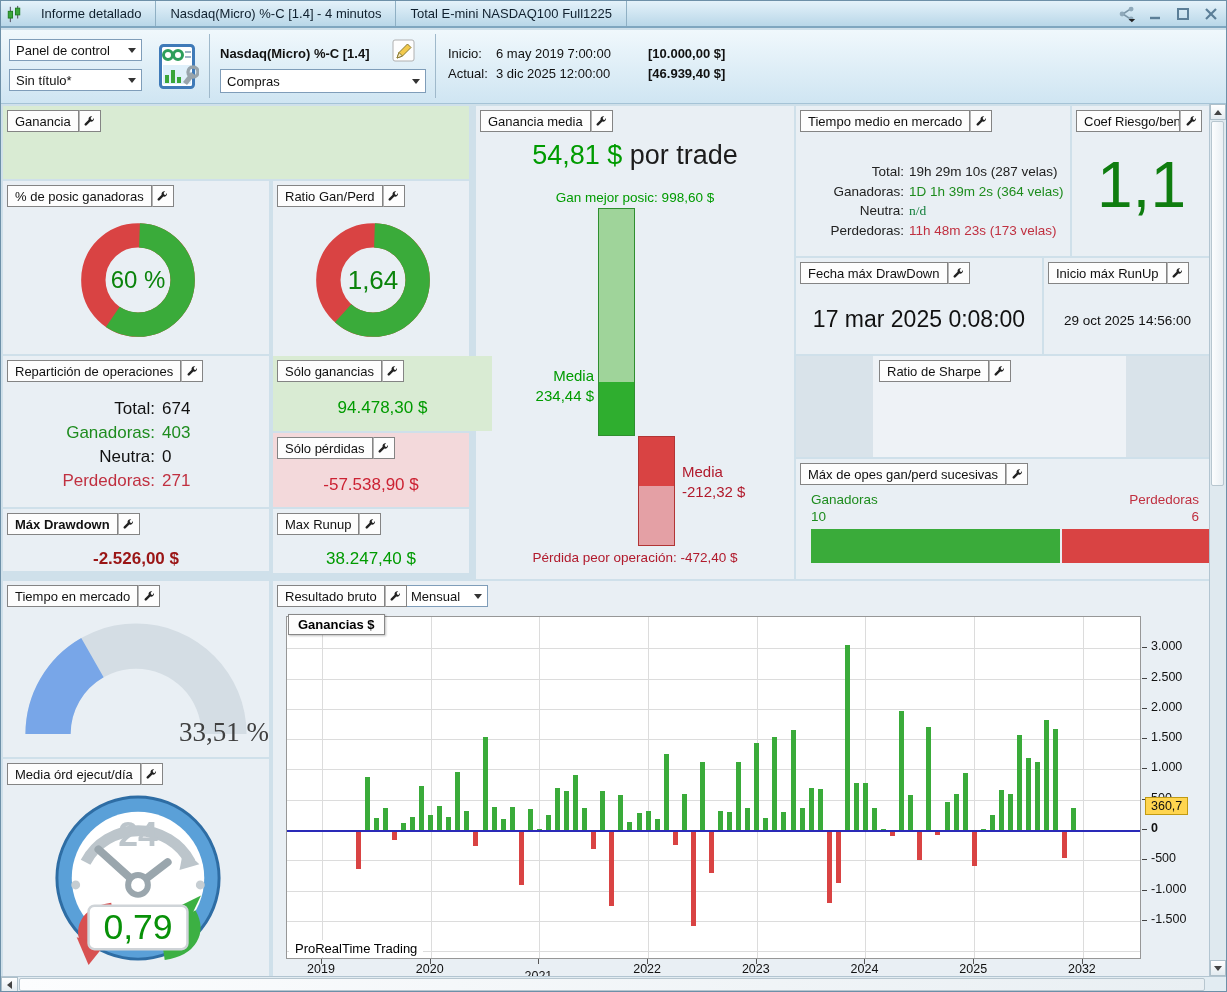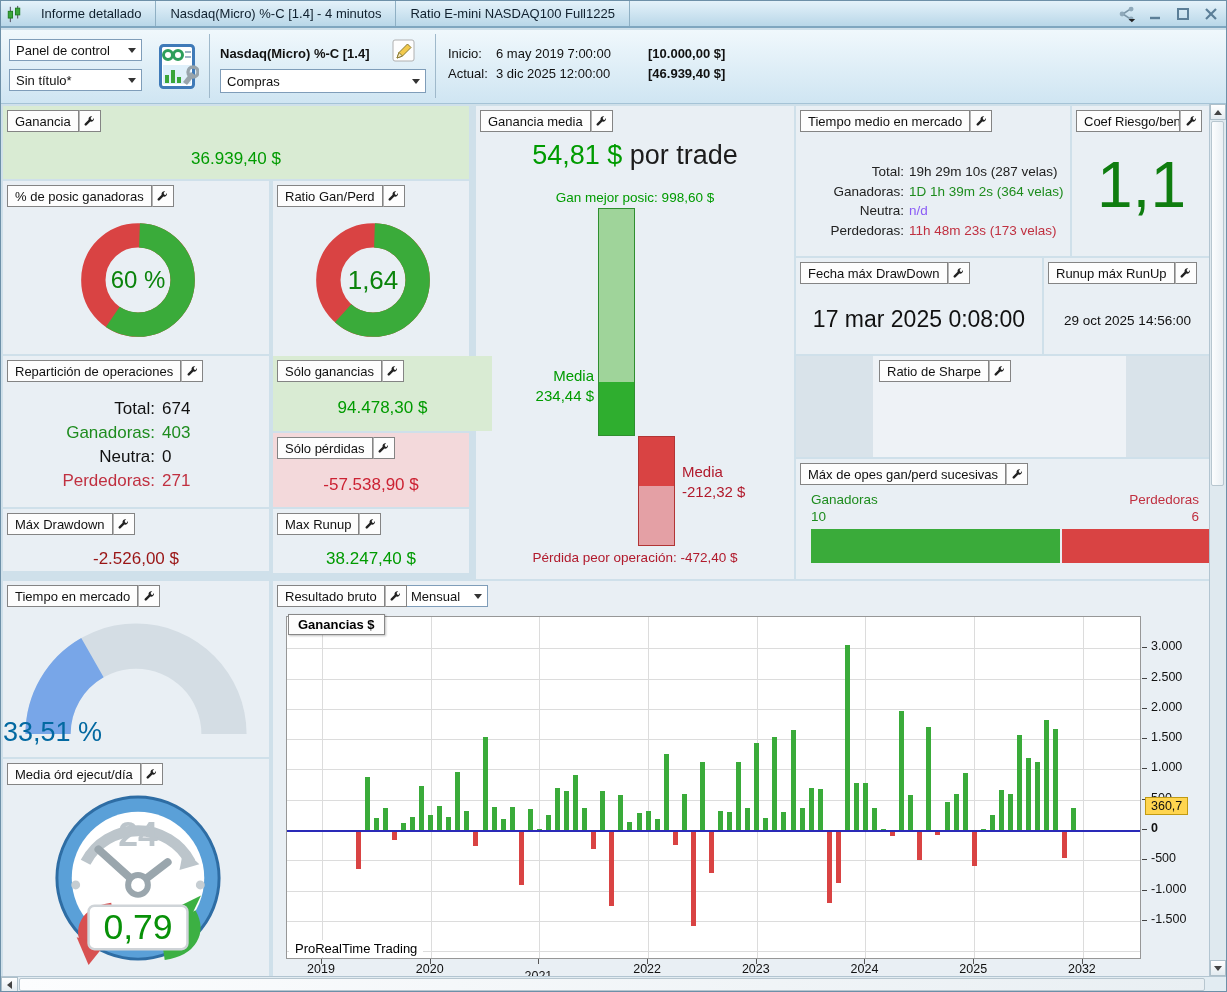--- a/index.html
+++ b/index.html
@@ -40,21 +40,21 @@
   .center-abs { position:absolute; left:0; right:0; text-align:center; }
   .donut-wrap { position:absolute; }
   .donut-txt { position:absolute; left:0; right:0; top:50%; transform:translateY(-50%);
     text-align:center; font-size:24px; color:#0b830b; }
   .rep-row { display:flex; font-size:17px; line-height:24px; }
   .rep-label { width:152px; text-align:right; }
   .rep-val { margin-left:7px; }
   .tm-row { display:flex; font-size:13.5px; line-height:19.5px; }
   .tm-label { width:98px; text-align:right; color:#222; }
   .tm-val { margin-left:5px; }
-  .gauge-txt { position:absolute; left:0; right:0; top:136px; text-align:left; font-size:27px; color:#0369a1; }
+  .gauge-txt { position:absolute; left:0; right:0; top:136px; text-align:right; font-size:27px; color:#404040;font-family:Liberation Serif, serif; }
   .opes-name { position:absolute; font-size:13.5px; line-height:17px; }
   .opes-bar { position:absolute; display:flex; height:34px; }
   
   .chart-box { position:absolute; background:#fff; border:1px solid #979797; overflow:hidden; }
   .gl-h { position:absolute; left:0; right:0; height:1px; background:#dcdcdc; }
   .gl-v { position:absolute; top:0; bottom:0; width:1px; background:#dcdcdc; }
   .zero-line { position:absolute; left:0; right:0; height:2px; background:var(--zero-line); z-index:3; }
   .bar { position:absolute; width:5px; z-index:2; }
   .y-axis { position:absolute; }
   .y-lbl { position:absolute; font-size:12.5px; color:#111; white-space:nowrap; }
@@ -86,21 +86,21 @@
     <span class="tb-icon">
       <svg width="18" height="18" viewBox="0 0 20 20">
         <line x1="6" y1="2" x2="6" y2="19" stroke="#667" stroke-width="1.4"></line>
         <rect x="3.6" y="7" width="4.8" height="7.5" fill="#3aa63a" stroke="#1c7a1c"></rect>
         <line x1="14" y1="1" x2="14" y2="15" stroke="#667" stroke-width="1.4"></line>
         <rect x="11.6" y="3.5" width="4.8" height="7.5" fill="#3aa63a" stroke="#1c7a1c"></rect>
       </svg>
     </span>
     <div class="tb-tab">Informe detallado</div>
     <div class="tb-tab">Nasdaq(Micro) %-C [1.4] - 4 minutos</div>
-    <div class="tb-tab">Ratio E-mini NASDAQ100 Full1225</div>
+    <div class="tb-tab">Total E-mini NASDAQ100 Full1225</div>
     <div class="tb-right">
       <span class="winbtn">
         <svg width="20" height="18" viewBox="0 0 22 20">
           <line x1="6" y1="10" x2="15" y2="4" stroke="#7c97a8" stroke-width="2"></line>
           <line x1="6" y1="10" x2="15" y2="16" stroke="#7c97a8" stroke-width="2"></line>
           <circle cx="16" cy="4" r="3" fill="#8fa9ba"></circle>
           <circle cx="5" cy="10" r="3" fill="#8fa9ba"></circle>
           <circle cx="16" cy="16" r="3" fill="#8fa9ba"></circle>
           <path d="M 13 16 L 21 16 L 17 20 Z" fill="#222"></path>
         </svg>
@@ -175,21 +175,20 @@
 
   <div class="panel" style="left:2px; top:105px; width:466px; height:73px; background:var(--light-green-bg);">
     <div class="chip" style="left:4px; top:4px;">
       <span class="chip-label">Ganancia</span>
       <button class="chip-wrench">
           <svg width="11" height="11" viewBox="0 0 13 13">
             <path fill="#222" d="M11.6 2.3a3.3 3.3 0 0 1-4.1 4.2L3.1 10.9a1.4 1.4 0 1 1-2-2l4.4-4.4a3.3 3.3 0 0 1 4.2-4.1L7.9 2.2l.4 2 2 .4z"></path>
           </svg>
         </button>
     </div>
-    <div class="center-abs big-val-green" style="top:43px; font-size:17px;">36.939,40 $</div>
   </div>
 
   <div class="panel" style="left:2px; top:180px; width:266px; height:173px;">
     <div class="chip" style="left:4px; top:4px;">
       <span class="chip-label">% de posic ganadoras</span>
       <button class="chip-wrench">
           <svg width="11" height="11" viewBox="0 0 13 13">
             <path fill="#222" d="M11.6 2.3a3.3 3.3 0 0 1-4.1 4.2L3.1 10.9a1.4 1.4 0 1 1-2-2l4.4-4.4a3.3 3.3 0 0 1 4.2-4.1L7.9 2.2l.4 2 2 .4z"></path>
           </svg>
         </button>
@@ -266,21 +265,21 @@
       <div class="tm-row">
           <span class="tm-label">Total:</span>
           <span class="tm-val" style="color: rgb(34, 34, 34);">19h 29m 10s (287 velas)</span>
         </div>
       <div class="tm-row">
           <span class="tm-label">Ganadoras:</span>
           <span class="tm-val" style="color: rgb(30, 140, 30);">1D 1h 39m 2s (364 velas)</span>
         </div>
       <div class="tm-row">
           <span class="tm-label">Neutra:</span>
-          <span class="tm-val" style="color: #8b5cf6;">n/d</span>
+          <span class="tm-val" style="color: #15803d; font-family: Liberation Serif, serif;">n/d</span>
         </div>
       <div class="tm-row">
           <span class="tm-label">Perdedoras:</span>
           <span class="tm-val" style="color: rgb(192, 48, 64);">11h 48m 23s (173 velas)</span>
         </div>
     </div>
   </div>
 
   <div class="panel" style="left:1071px; top:105px; width:139px; height:150px;">
     <div class="chip" style="left:4px; top:4px; max-width:132px;">
@@ -301,21 +300,21 @@
           <svg width="11" height="11" viewBox="0 0 13 13">
             <path fill="#222" d="M11.6 2.3a3.3 3.3 0 0 1-4.1 4.2L3.1 10.9a1.4 1.4 0 1 1-2-2l4.4-4.4a3.3 3.3 0 0 1 4.2-4.1L7.9 2.2l.4 2 2 .4z"></path>
           </svg>
         </button>
     </div>
     <div class="center-abs" style="top:48px; font-size:23px; color:#111;">17 mar 2025 0:08:00</div>
   </div>
 
   <div class="panel" style="left:1043px; top:257px; width:167px; height:96px;">
     <div class="chip" style="left:4px; top:4px;">
-      <span class="chip-label">Runup máx RunUp</span>
+      <span class="chip-label">Inicio máx RunUp</span>
       <button class="chip-wrench">
           <svg width="11" height="11" viewBox="0 0 13 13">
             <path fill="#222" d="M11.6 2.3a3.3 3.3 0 0 1-4.1 4.2L3.1 10.9a1.4 1.4 0 1 1-2-2l4.4-4.4a3.3 3.3 0 0 1 4.2-4.1L7.9 2.2l.4 2 2 .4z"></path>
           </svg>
         </button>
     </div>
     <div class="center-abs" style="top:55px; font-size:13.5px; color:#111;">29 oct 2025 14:56:00</div>
   </div>
 
   <div class="panel" style="left:795px; top:355px; width:415px; height:101px; background:#d9e3ea;">
@@ -400,21 +399,21 @@
       <span class="chip-label">Sólo pérdidas</span>
       <button class="chip-wrench">
           <svg width="11" height="11" viewBox="0 0 13 13">
             <path fill="#222" d="M11.6 2.3a3.3 3.3 0 0 1-4.1 4.2L3.1 10.9a1.4 1.4 0 1 1-2-2l4.4-4.4a3.3 3.3 0 0 1 4.2-4.1L7.9 2.2l.4 2 2 .4z"></path>
           </svg>
         </button>
     </div>
     <div class="center-abs" style="top:42px; font-size:17px; color:var(--red-value);">-57.538,90 $</div>
   </div>
 
-  <div class="panel" style="left:2px; top:508px; width:266px; height:62px;">
+  <div class="panel" style="left:2px; top:508px; width:266px; height:62px;font-weight:bold;">
     <div class="chip" style="left:4px; top:4px;">
       <span class="chip-label">Máx Drawdown</span>
       <button class="chip-wrench">
           <svg width="11" height="11" viewBox="0 0 13 13">
             <path fill="#222" d="M11.6 2.3a3.3 3.3 0 0 1-4.1 4.2L3.1 10.9a1.4 1.4 0 1 1-2-2l4.4-4.4a3.3 3.3 0 0 1 4.2-4.1L7.9 2.2l.4 2 2 .4z"></path>
           </svg>
         </button>
     </div>
     <div class="center-abs" style="top:40px; font-size:17px; color:var(--dark-red-value);">-2.526,00 $</div>
   </div>

